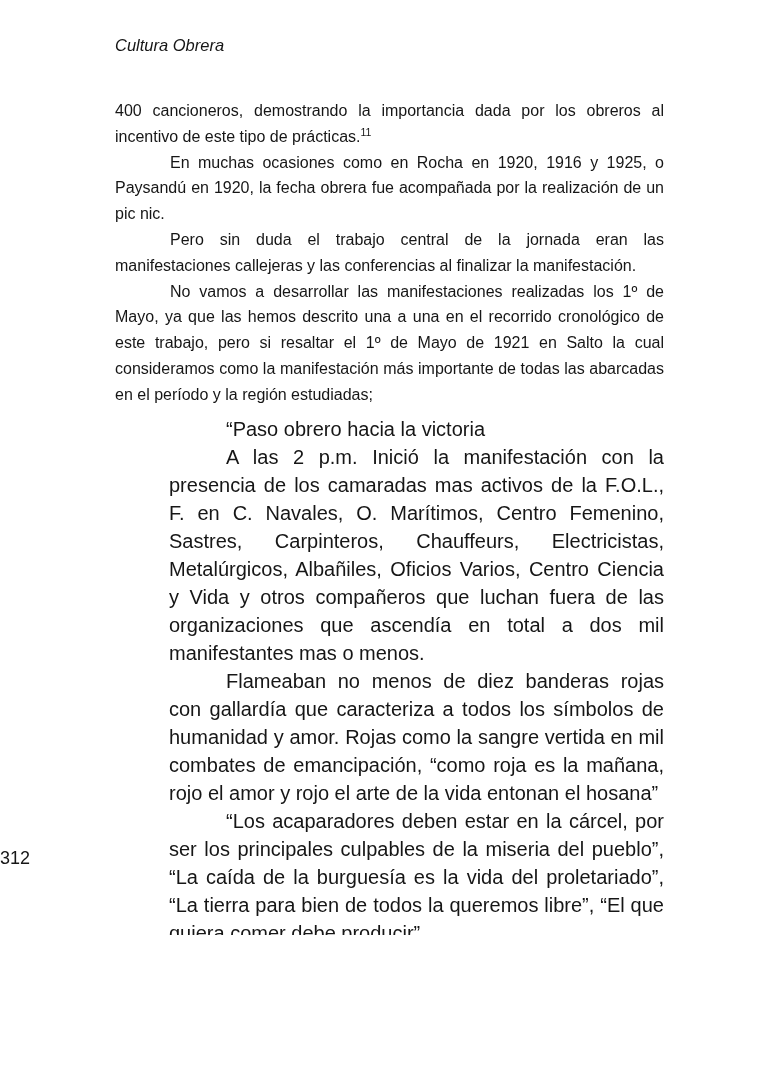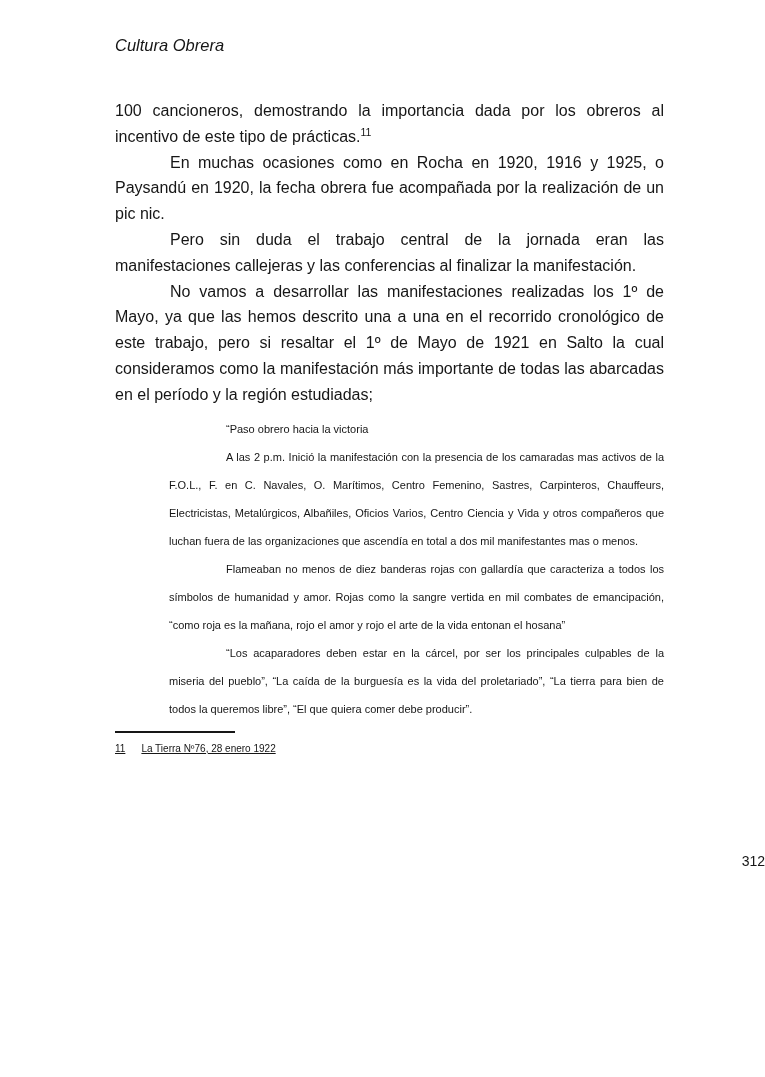--- a/index.html
+++ b/index.html
@@ -31,21 +31,21 @@
   .body-text sup {
     font-size: 10.5px;
     vertical-align: super;
     line-height: 0;
   }
   .quote-block {
     margin-left: 54px;
     margin-top: 7px;
   }
   .quote-block p {
-    font-size: 11px;
+    font-size: 20px;
     line-height: 28px;
     text-align: justify;
     text-indent: 57px;
     hyphens: auto;
   }
   .quote-block p.italic { }
   .footnote-area { margin-top: 8px; }
   .footnote-rule {
     width: 120px;
     height: 2px;
@@ -56,33 +56,33 @@
     font-size: 10px;
     line-height: 18px;
     text-decoration: underline;
   }
   .footnote-number { margin-right: 16px; }
   .page-number {
     position: absolute;
     left: 0;
     right: 0;
     bottom: 66px;
-    text-align: right;
-    font-size: 14px;
+    text-align: left;
+    font-size: 18px;
   }
 </style>
 </head>
 <body>
 
 <div class="page">
 
   <div class="running-header">Cultura Obrera</div>
 
   <div class="body-text">
-    <p><span>100 cancioneros, demostrando la importancia dada por los obreros al incentivo de este tipo de prácticas.</span><sup>11</sup></p>
+    <p><span>400 cancioneros, demostrando la importancia dada por los obreros al incentivo de este tipo de prácticas.</span><sup>11</sup></p>
 
     <p class="indented">En muchas ocasiones como en Rocha en 1920, 1916 y 1925, o Paysandú en 1920, la fecha obrera fue acompañada por la realización de un pic nic.</p>
 
     <p class="indented">Pero sin duda el trabajo central de la jornada eran las manifestaciones callejeras y las conferencias al finalizar la manifestación.</p>
 
     <p class="indented">No vamos a desarrollar las manifestaciones realizadas los 1º de Mayo, ya que las hemos descrito una a una en el recorrido cronológico de este trabajo, pero si resaltar el 1º de Mayo de 1921 en Salto la cual consideramos como la manifestación más importante de todas las abarcadas en el período y la región estudiadas;</p>
   </div>
 
   <div class="quote-block">
     <p>“Paso obrero hacia la victoria</p>

